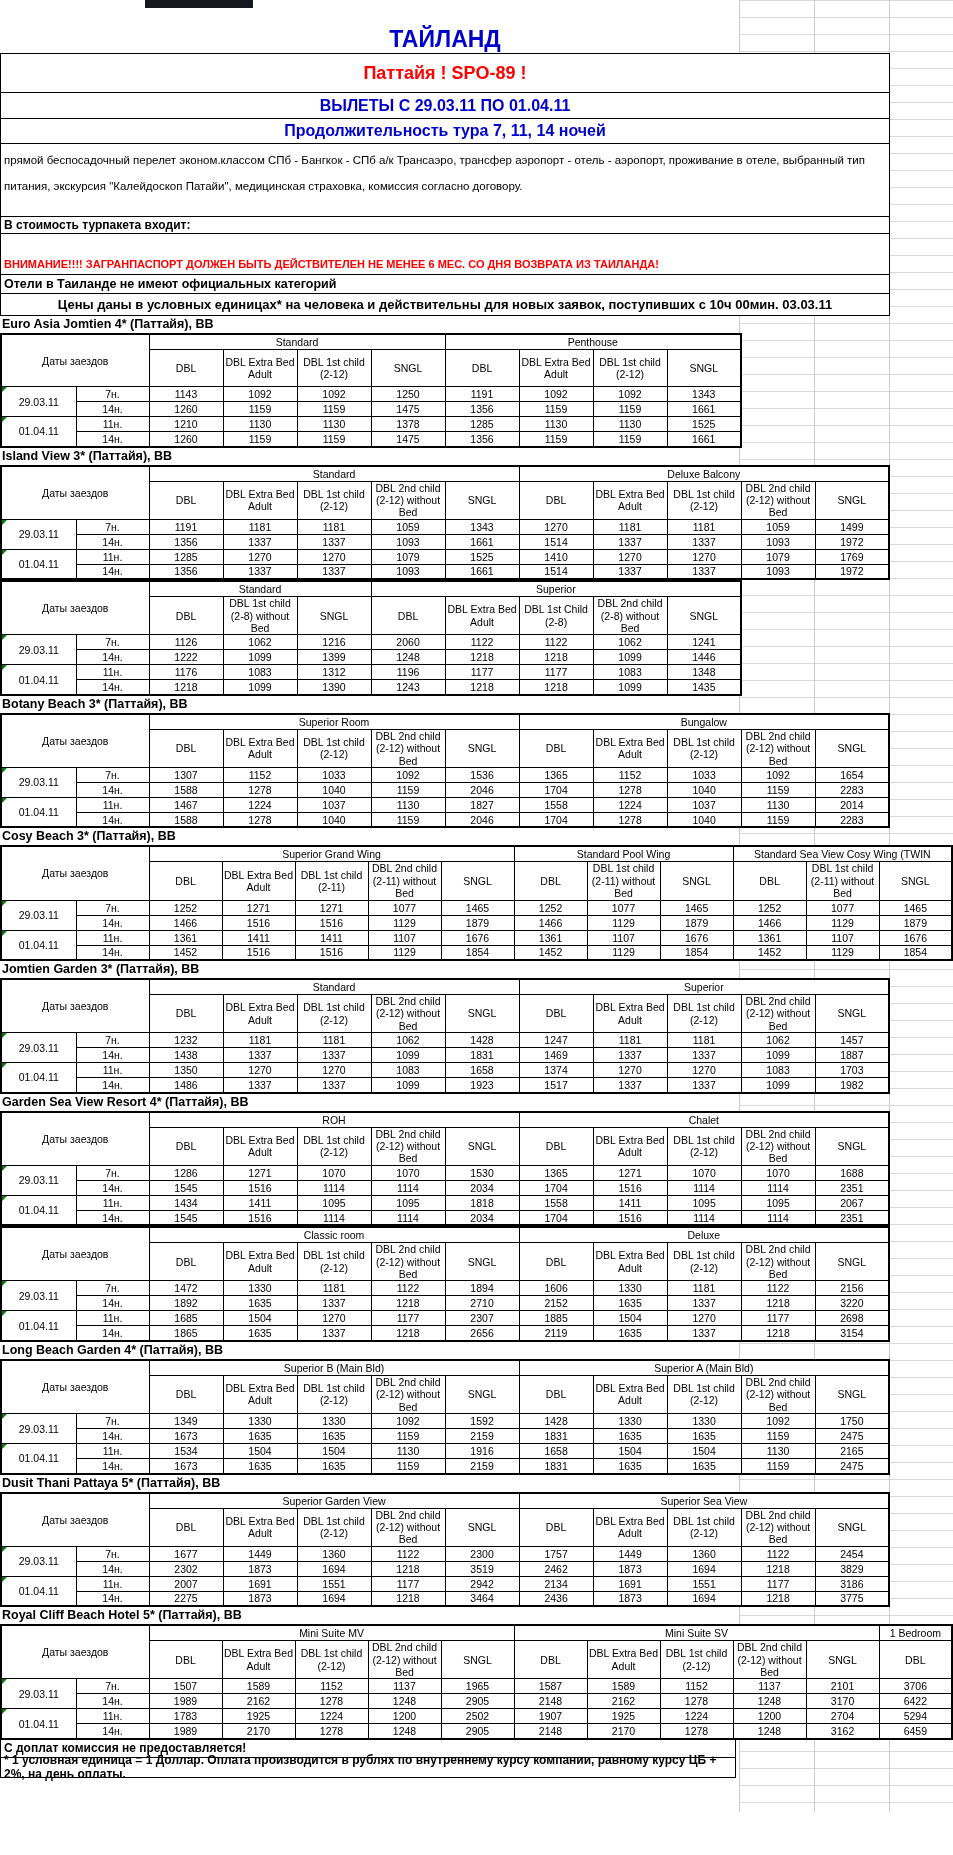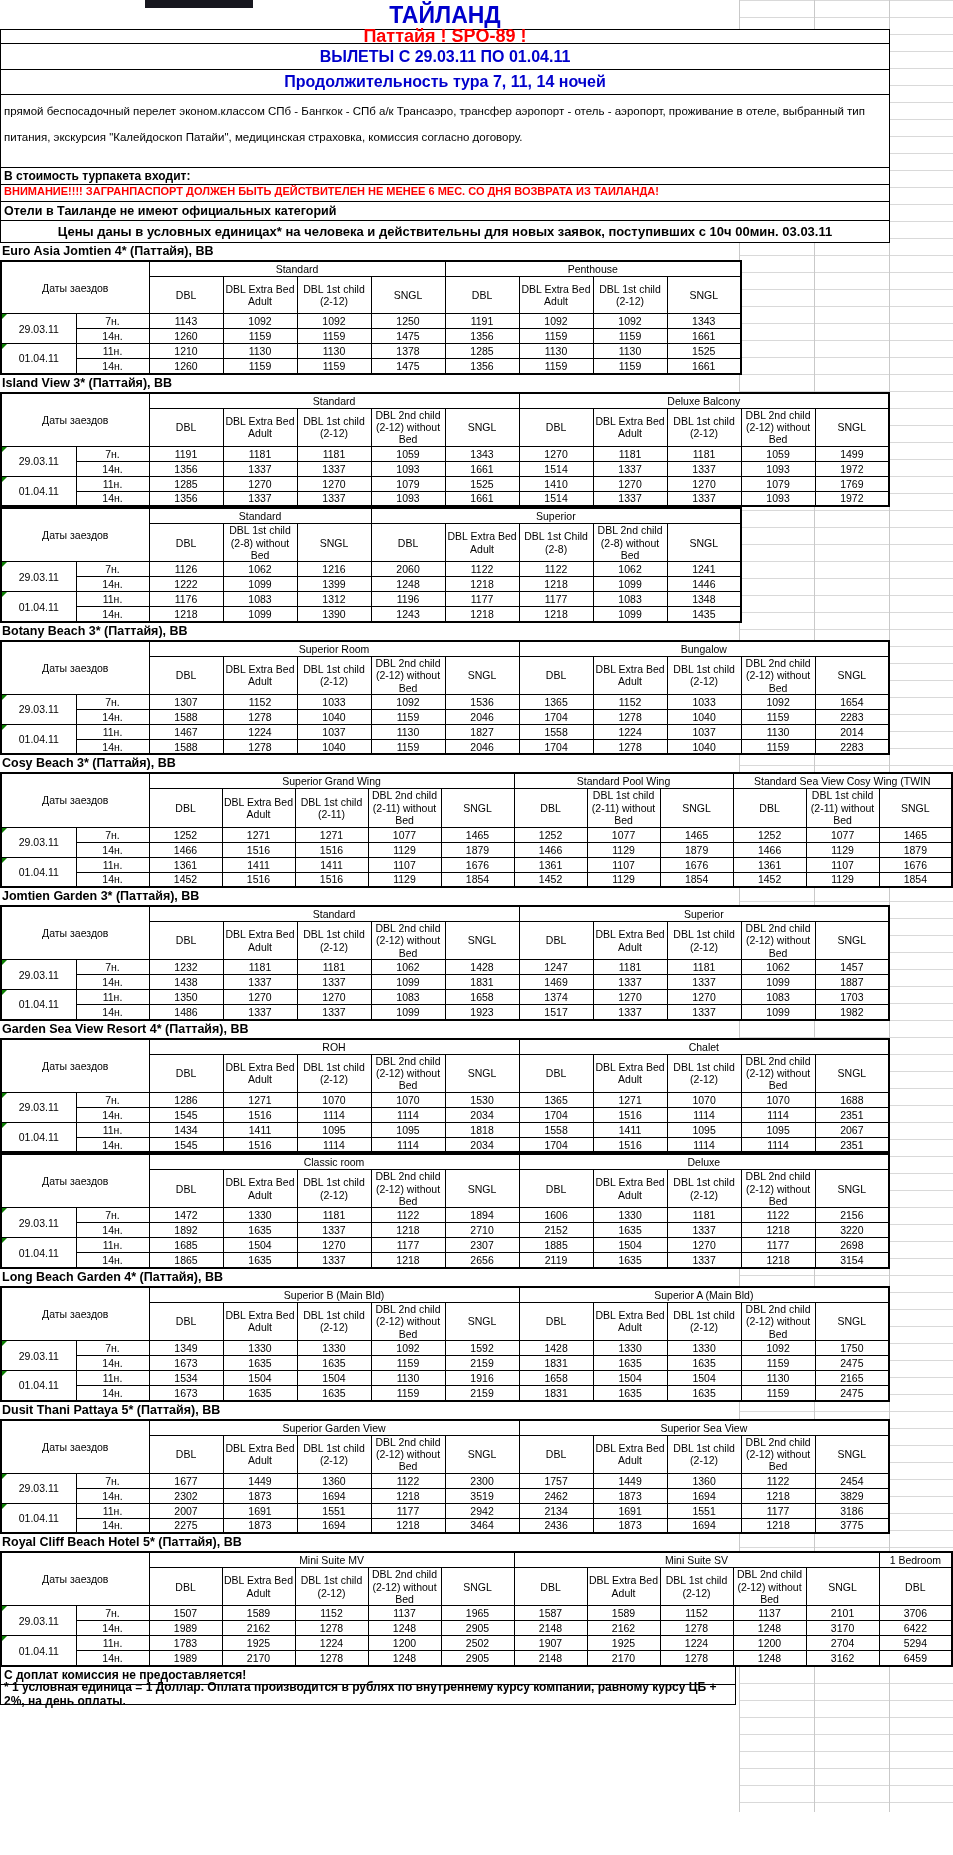--- a/index.html
+++ b/index.html
@@ -2,33 +2,33 @@
 <html><head>
 <meta charset="utf-8">
 <style>
   html,body{margin:0;padding:0;}
   body{width:953px;height:1855px;position:relative;background:#fff;
        font-family:"Liberation Sans",sans-serif;color:#000;overflow:hidden;}
   .grid-strip{position:absolute;left:739px;top:0;width:214px;height:1812px;z-index:0;
        background:
          repeating-linear-gradient(to right,#c9c9c9 0 1px,transparent 1px 75px),
          repeating-linear-gradient(to bottom,#d9d9d9 0 1px,transparent 1px 17px);}
-  .content{position:relative;z-index:1;}
+  .content{position:relative;z-index:1;margin-top:24px;}
   .top-black-bar{position:absolute;left:145px;top:0;width:108px;height:8px;background:#17171f;z-index:2;}
   .r-title{height:30px;display:flex;align-items:center;justify-content:center;
        color:#0000cc;font-size:23px;font-weight:bold;width:890px;}
   .toprow{width:890px;box-sizing:border-box;border:1px solid #000;margin-top:-1px;
        background:#fff;display:flex;align-items:center;justify-content:center;}
-  .r-promo{height:15px;color:#ff0000;font-size:18px;font-weight:bold;}
+  .r-promo{height:40px;color:#ff0000;font-size:18px;font-weight:bold;}
   .r-dep{height:27px;color:#0000cc;font-size:16px;font-weight:bold;}
   .r-dur{height:26px;color:#0000cc;font-size:16px;font-weight:bold;}
   .r-includes-label{height:18px;justify-content:flex-start;font-size:12px;font-weight:bold;padding-left:3px;}
   .r-includes-text{height:74px;justify-content:flex-start;align-items:flex-start;
        font-size:11.5px;line-height:26px;padding:3px 6px 0 3px;text-align:left;}
-  .r-warning{height:18px;justify-content:flex-start;align-items:flex-end;
+  .r-warning{height:42px;justify-content:flex-start;align-items:flex-end;
        color:#ff0000;font-size:11px;font-weight:bold;padding:0 0 4px 3px;}
   .r-categories{height:20px;justify-content:flex-start;font-size:12.5px;font-weight:bold;padding-left:3px;}
   .r-prices-note{height:23px;font-size:13px;font-weight:bold;}
   .hotel-title{height:17px;line-height:17px;font-weight:bold;font-size:12.5px;padding-left:2px;background:transparent;}
   table.price{border-collapse:collapse;table-layout:fixed;background:#fff;border:2px solid #000;}
   table.price td{border:1px solid #000;text-align:center;vertical-align:middle;
        padding:0;overflow:hidden;font-size:10.5px;background:#fff;}
   td.dates-cell{vertical-align:bottom;text-align:left;padding:1px 2px;}
   td.group{height:14px;}
   td.colhead{line-height:1.18;padding:2px 1px;height:36px;}

